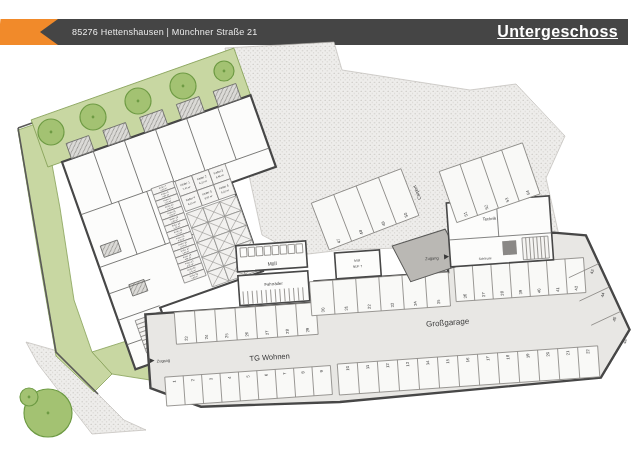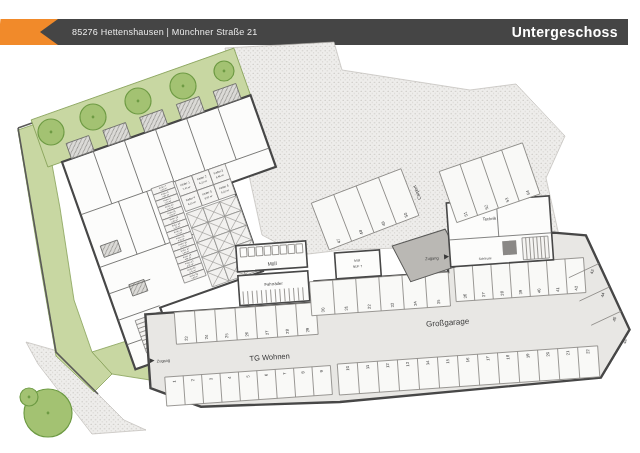--- a/index.html
+++ b/index.html
@@ -8,21 +8,21 @@
   }
   html,body{margin:0;padding:0;background:#ffffff;}
   .page{position:relative;width:640px;height:453px;background:#fff;overflow:hidden;
         font-family:"Liberation Sans",sans-serif;border-radius:24px;}
   .hdr-accent{position:absolute;left:0;top:19px;width:58px;height:26px;background:var(--accent);}
   .hdr-bar{position:absolute;left:40px;top:19px;width:588px;height:26px;background:var(--bar);
            clip-path:polygon(0 50%,18px 0,100% 0,100% 100%,18px 100%);
            display:flex;align-items:center;justify-content:space-between;
            padding:0 10px 0 32px;box-sizing:border-box;}
   .addr{color:#e9e9e9;font-size:9px;letter-spacing:.2px;white-space:nowrap;}
-  .title{color:#ffffff;font-size:14px;font-weight:bold;letter-spacing:.4px;}
+  .title{color:#ffffff;font-size:16px;font-weight:bold;letter-spacing:.4px;text-decoration:underline;}
   #plan{position:absolute;left:0;top:0;width:640px;height:453px;}
   #plan text{font-family:"Liberation Sans",sans-serif;fill:#3a3a3a;}
   .ctr{text-anchor:middle;}
   .green{fill:var(--green);stroke:#86a158;stroke-width:.8;}
   .bld{fill:#fcfcfb;stroke:var(--wall);stroke-width:2.2;}
   .garage{fill:var(--garage);stroke:var(--wall);stroke-width:2.4;}
   .room{fill:#fcfcfb;stroke:var(--wall);stroke-width:1.6;}
   .stall{fill:#f9f9f7;stroke:#85837f;stroke-width:.8;}
   .iline{stroke:#6a6a68;stroke-width:.8;fill:none;}
   .wline{stroke:#85837f;stroke-width:.8;fill:none;}

